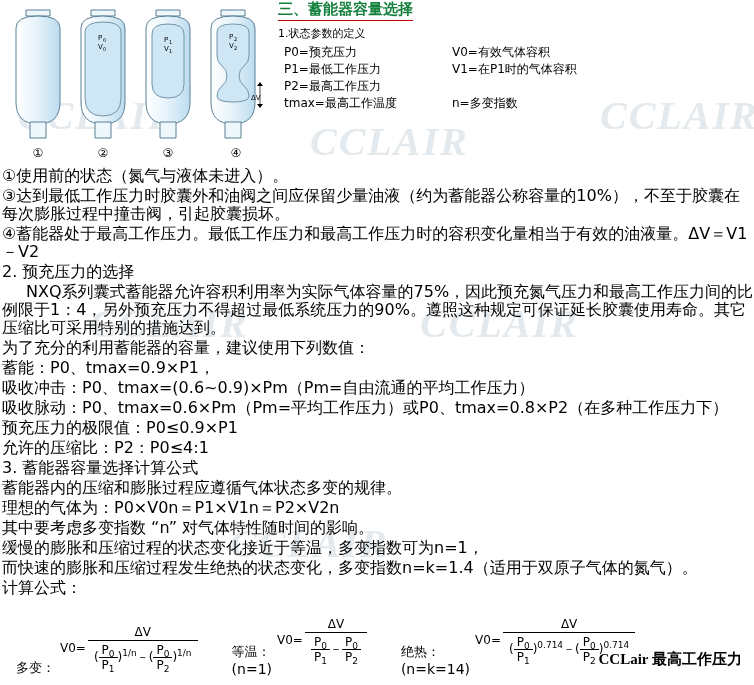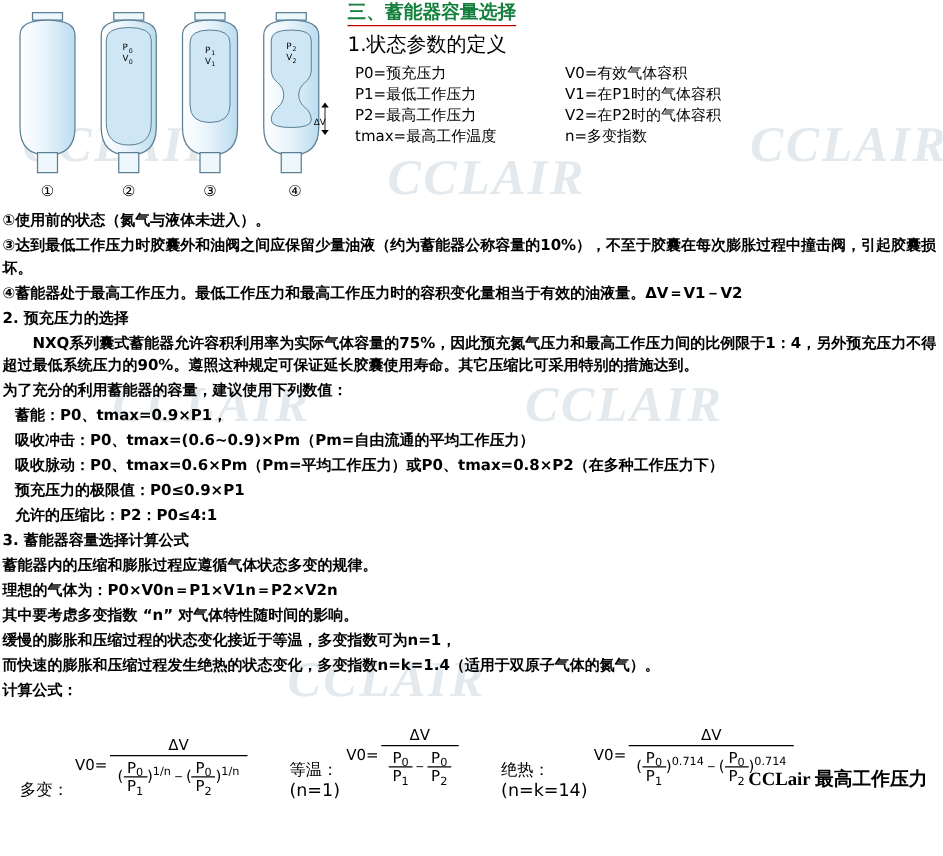--- a/index.html
+++ b/index.html
@@ -61,47 +61,46 @@
     font-family:"Liberation Serif",serif;
     font-weight:bold;
     font-size:15px;
     color:#15803d;
     border-bottom:1px solid #c00000;
     display:inline-block;
     padding-bottom:1px;
     margin-left:4px;
   }
   .sub1{
-    font-size:16px;
+    font-size:11px;
     margin:5px 0 3px 4px;
   }
   .defs{
     margin-left:10px;
   }
   .defrow{
     display:flex;
     line-height:17px;
     font-size:12px;
   }
   .defrow .c1{width:168px;}
   .defrow .c2{width:auto;}
   sub{font-size:9px;vertical-align:baseline;position:relative;top:3px;}
   sup{font-size:9px;}
 
   
   .para{
-    font-size:12px;
+    font-size:16px;
     line-height:18px;
     margin:2px 0 0 2px;
     position:relative;
     z-index:2;
-    font-weight:bold;
   }
   .indent{ text-indent:24px; }
-  .p-sub{ margin-left:12px; }
+  .p-sub{ margin-left:2px; }
 
   
   .formulas{
     display:flex;
     align-items:flex-end;
     margin-top:6px;
     position:relative;
     z-index:2;
     font-size:12px;
   }
@@ -223,21 +222,20 @@
         <div class="defrow">
           <span class="c1">P0=预充压力</span>
           <span class="c2">V0=有效气体容积</span>
         </div>
         <div class="defrow">
           <span class="c1">P1=最低工作压力</span>
           <span class="c2">V1=在P1时的气体容积</span>
         </div>
         <div class="defrow">
           <span class="c1">P2=最高工作压力</span>
-          <span class="c2">V2=在P2时的气体容积</span>
         </div>
         <div class="defrow">
           <span class="c1">tmax=最高工作温度</span>
           <span class="c2">n=多变指数</span>
         </div>
       </div>
     </div>
   </div>
 
   <div class="para">①使用前的状态（氮气与液体未进入）。</div>

